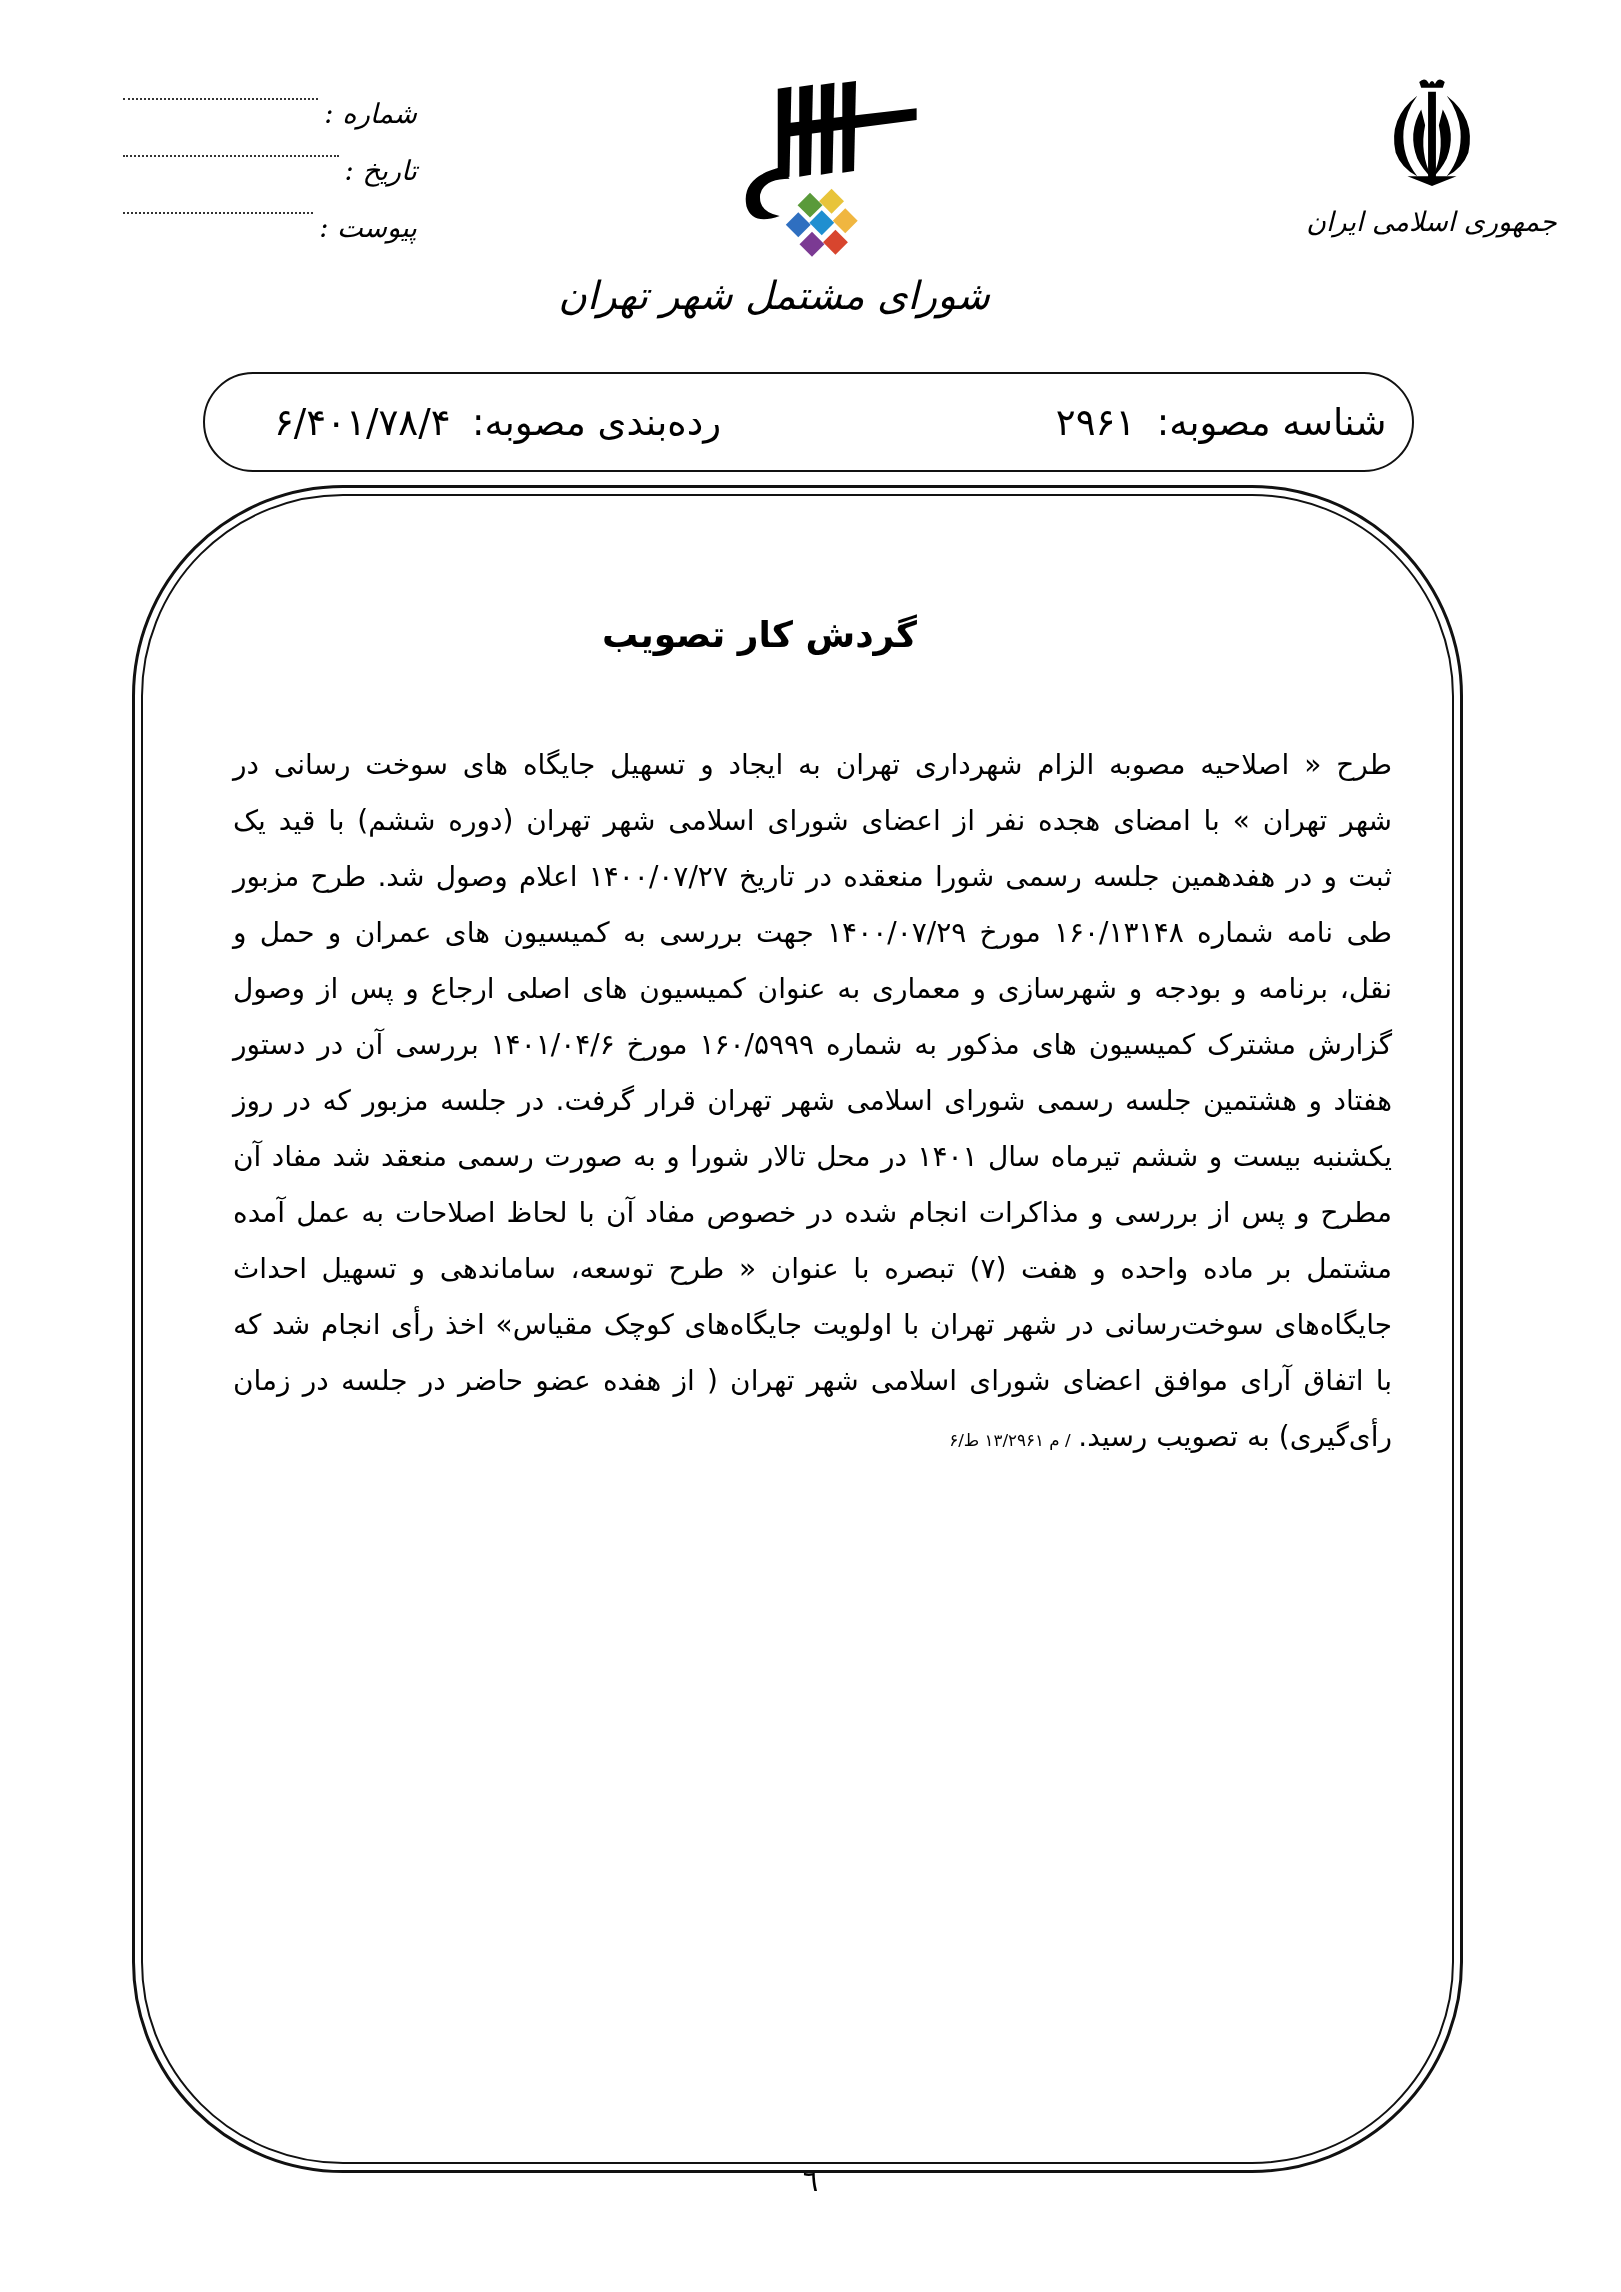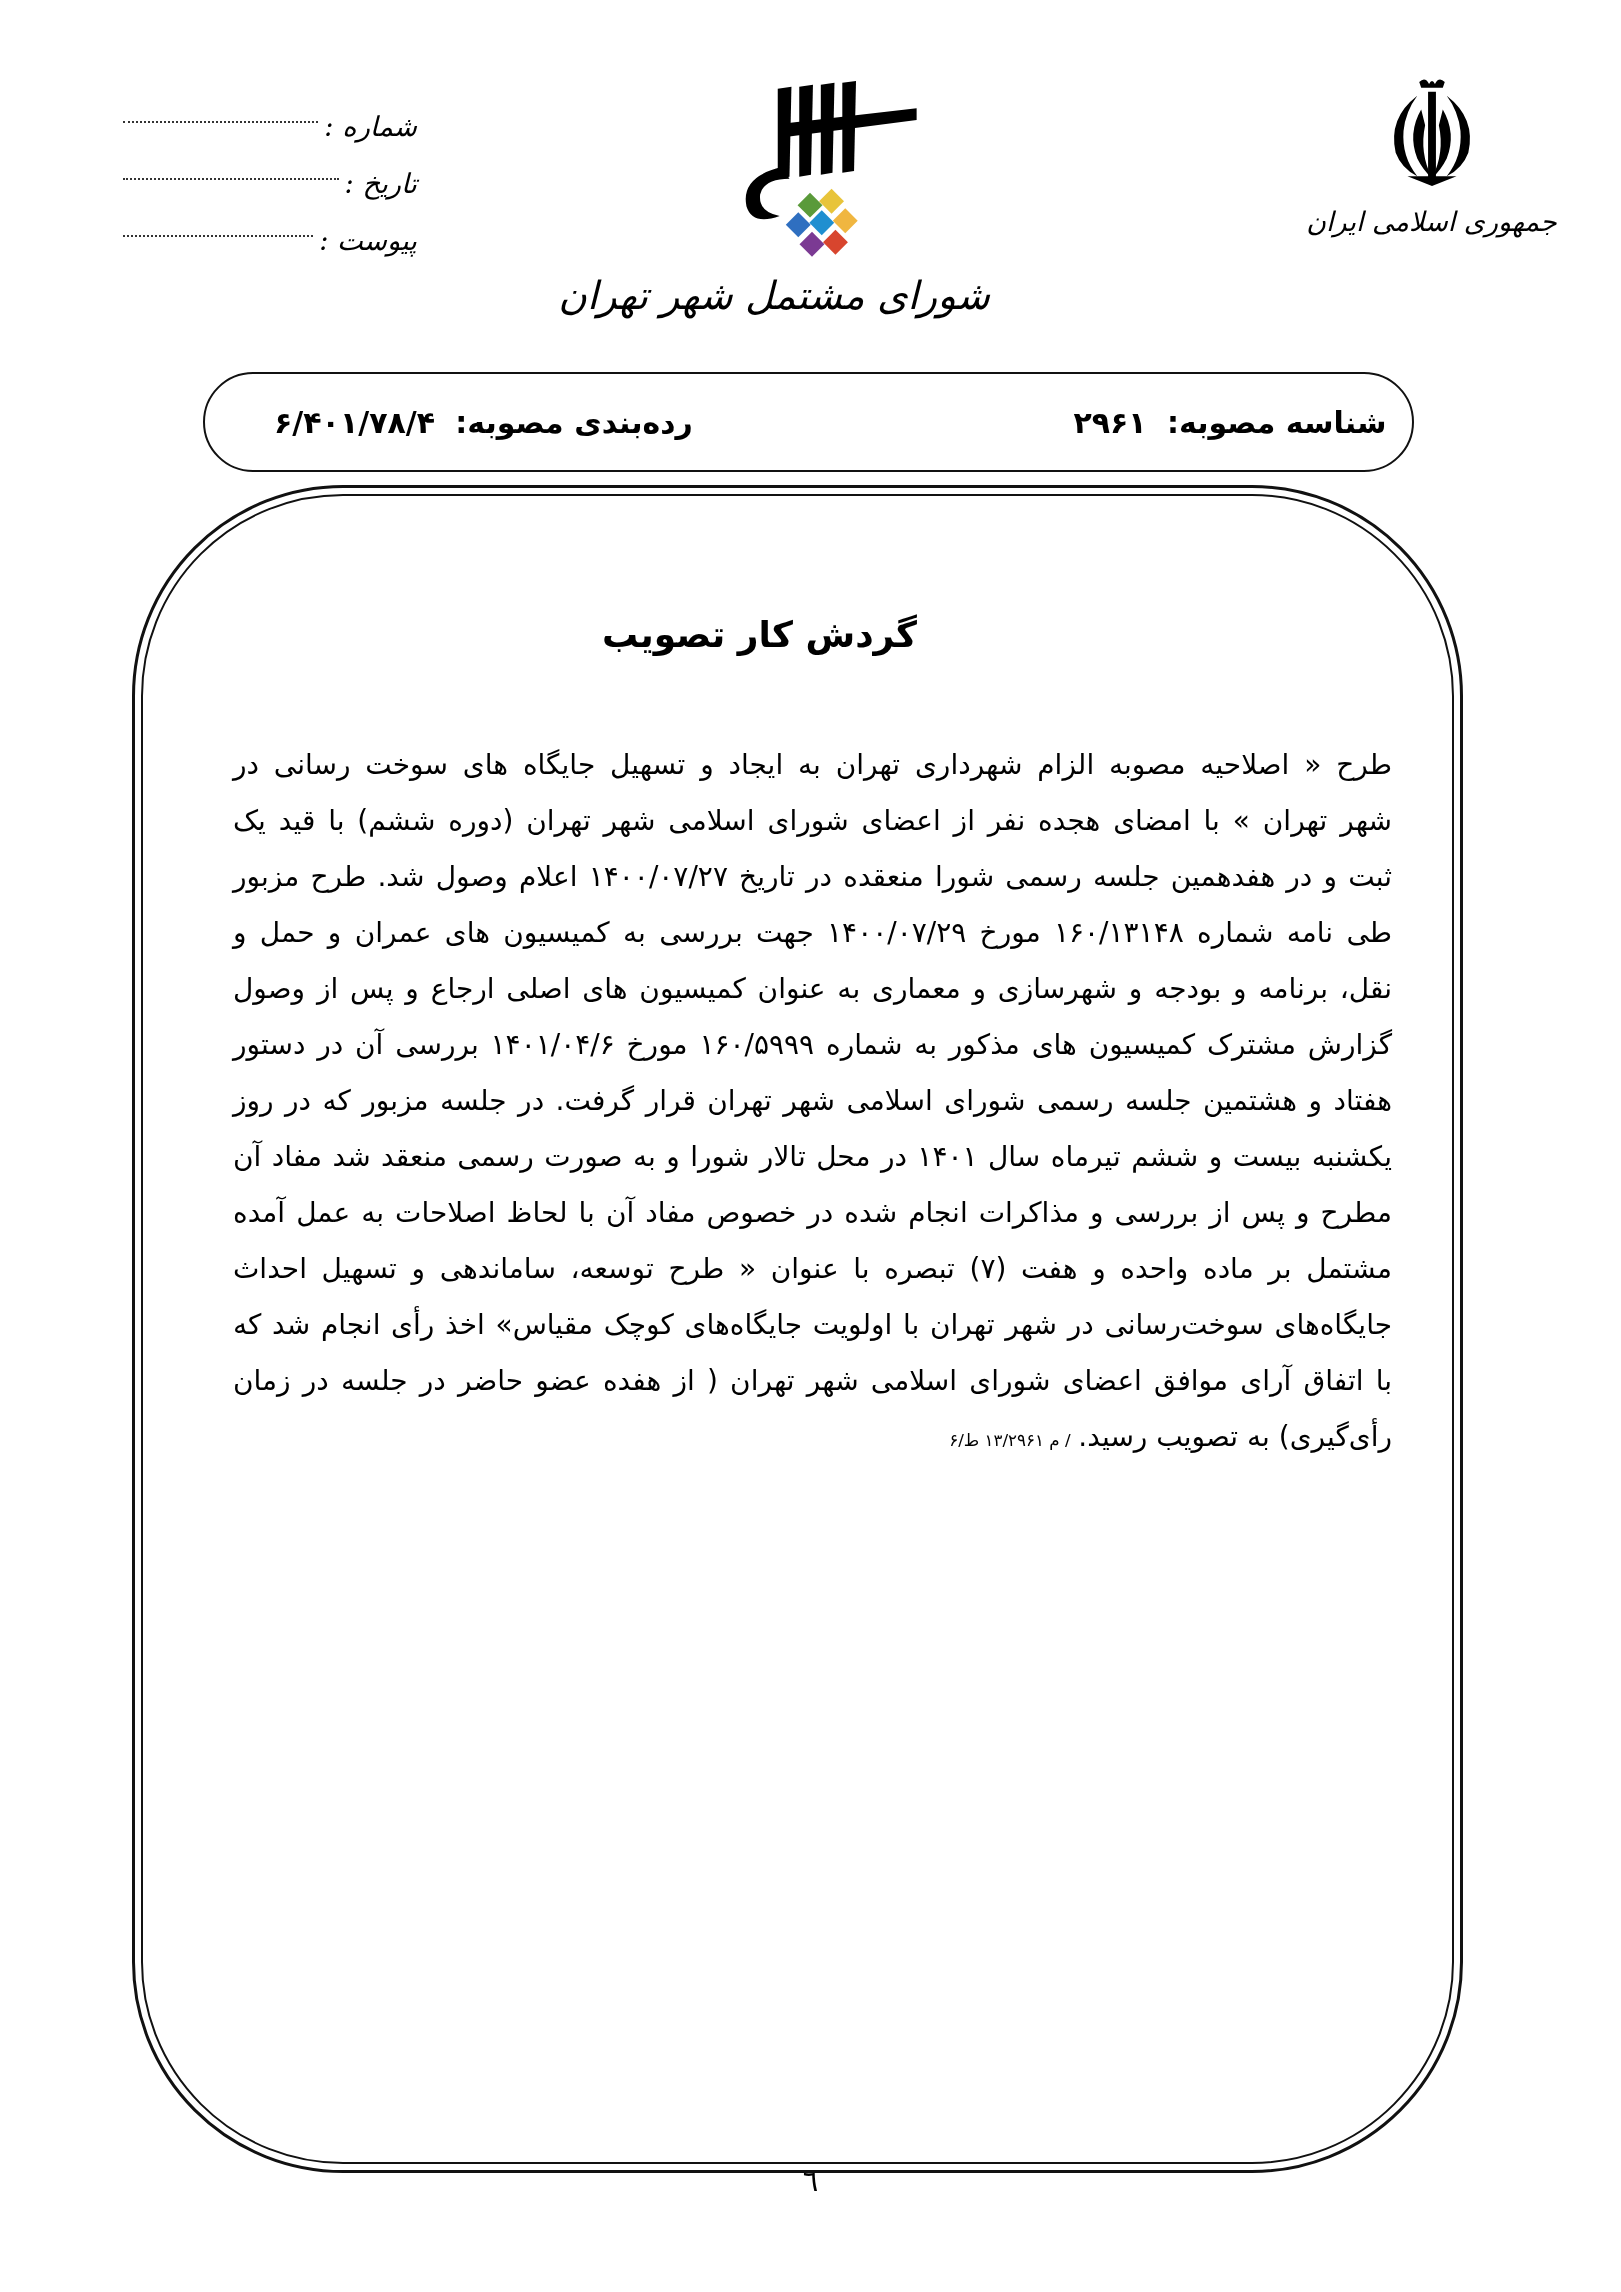--- a/index.html
+++ b/index.html
@@ -17,37 +17,37 @@
     font-size: 27px; margin-top: 13.7px; direction: rtl; white-space: nowrap;
   }
 
   .council-block { left: 676px; top: 69px; width: 314px; text-align: center; }
   .council-caption {
     font-family: "DejaVu Serif", serif; font-style: italic;
     font-size: 39px; direction: rtl; white-space: nowrap; margin-top: 3.9px;
   }
 
   .meta-block { left: 123px; top: 98px; width: 294px; direction: rtl; }
-  .meta-row { display: flex; align-items: center; height: 57px; }
+  .meta-row { display: flex; align-items: flex-start; height: 57px; }
   .meta-label {
     font-family: "DejaVu Serif", serif; font-style: italic; font-size: 27.4px;
     white-space: nowrap; padding-left: 5.9px;
   }
   .meta-dots {
     flex: 1; border-bottom: 2.9px dotted #333; margin-bottom: 8.8px; height: 0;
   }
 
   
   .id-box {
     left: 203px; top: 372px; width: 1211px; height: 100px;
     border: 2.9px solid #111; border-radius: 51px; box-sizing: border-box;
     direction: rtl; display: flex; align-items: center; justify-content: space-between;
     padding: 0 25.5px 0 69px;
   }
-  .id-item { font-size: 30px; font-weight: bold; white-space: nowrap; }
+  .id-item { font-size: 37px; font-weight: normal; white-space: nowrap; }
   .id-item span + span { margin-right: 9.8px; }
 
   
   .frame-outer {
     left: 132px; top: 485px; width: 1331px; height: 1688px;
     border: 3.9px solid #111; border-radius: 211px; box-sizing: border-box;
   }
   .frame-inner {
     left: 141px; top: 494px; width: 1313px; height: 1670px;
     border: 2.9px solid #111; border-radius: 202px; box-sizing: border-box;

